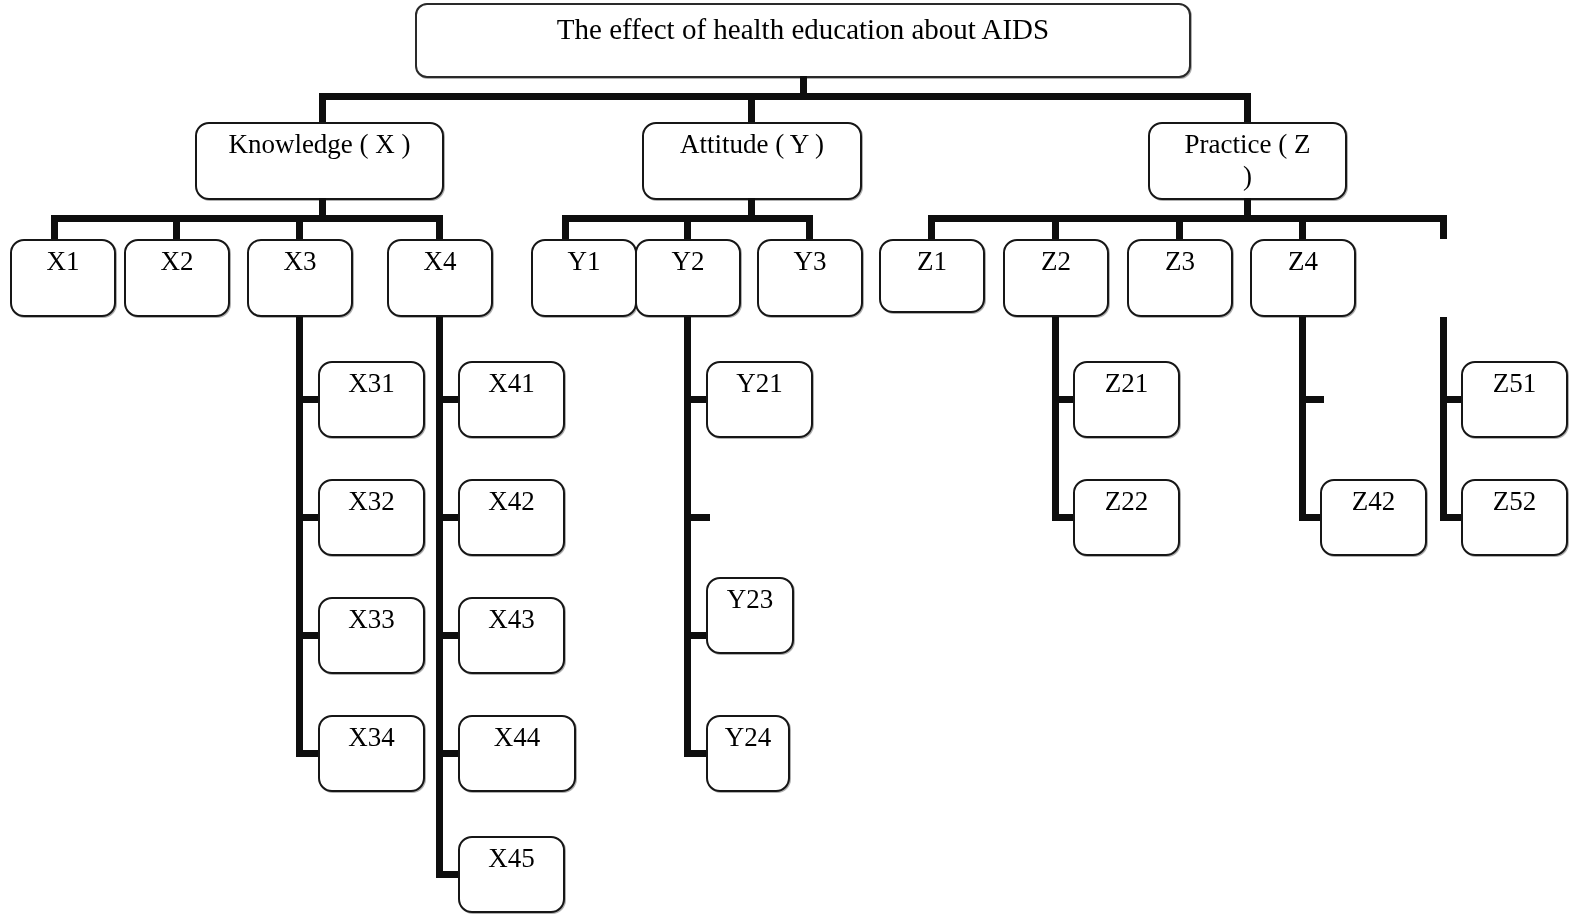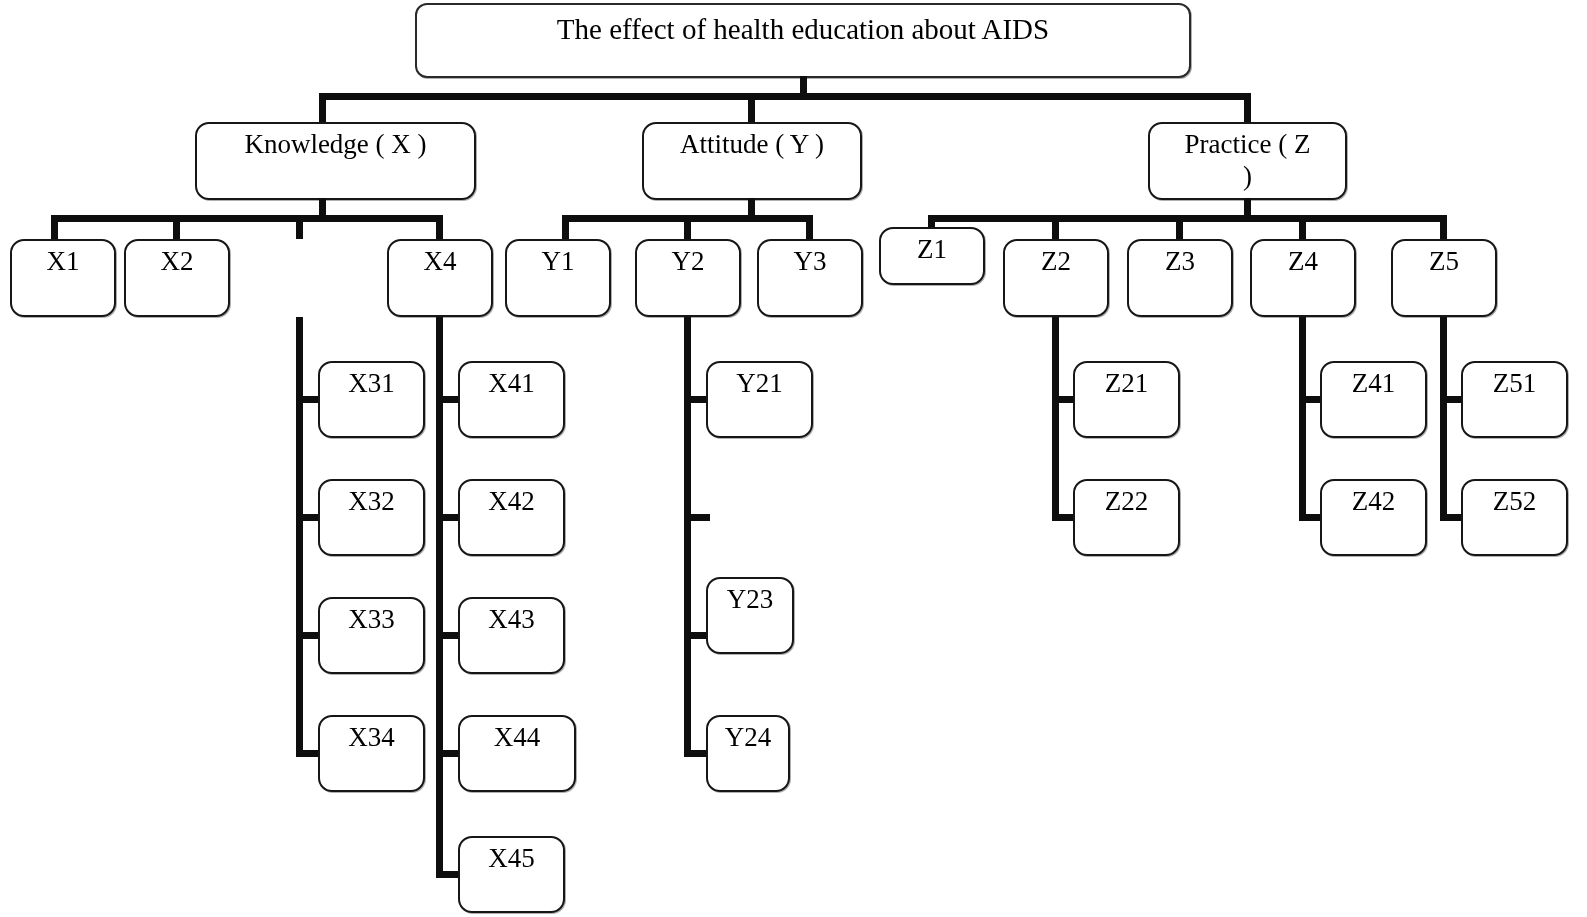--- a/index.html
+++ b/index.html
@@ -18,21 +18,21 @@
 <div class="canvas">
 
   <div class="bx root" style="left:415px;top:3px;width:776px;height:75px">The effect of health education about AIDS</div>
 
   <div class="ln" style="left:800px;top:76px;width:7px;height:24px"></div>
   <div class="ln" style="left:319px;top:93px;width:932px;height:7px"></div>
   <div class="ln" style="left:319px;top:93px;width:7px;height:30px"></div>
   <div class="ln" style="left:748px;top:93px;width:7px;height:30px"></div>
   <div class="ln" style="left:1244px;top:93px;width:7px;height:30px"></div>
 
-  <div class="bx" style="left:195px;top:122px;width:281px;height:78px">Knowledge ( X )</div>
+  <div class="bx" style="left:195px;top:122px;width:249px;height:78px">Knowledge ( X )</div>
   <div class="bx" style="left:1148px;top:122px;width:199px;height:78px">Practice ( Z
 )</div>
   <div class="bx" style="left:642px;top:122px;width:220px;height:78px">Attitude ( Y )</div>
 
   <div class="ln" style="left:319px;top:198px;width:7px;height:19px"></div>
   <div class="ln" style="left:51px;top:215px;width:392px;height:7px"></div>
   <div class="ln" style="left:51px;top:215px;width:7px;height:24px"></div>
   <div class="ln" style="left:173px;top:215px;width:7px;height:24px"></div>
   <div class="ln" style="left:296px;top:215px;width:7px;height:24px"></div>
   <div class="ln" style="left:436px;top:215px;width:7px;height:24px"></div>
@@ -46,29 +46,29 @@
   <div class="ln" style="left:1244px;top:198px;width:7px;height:19px"></div>
   <div class="ln" style="left:928px;top:215px;width:519px;height:7px"></div>
   <div class="ln" style="left:928px;top:215px;width:7px;height:24px"></div>
   <div class="ln" style="left:1052px;top:215px;width:7px;height:24px"></div>
   <div class="ln" style="left:1176px;top:215px;width:7px;height:24px"></div>
   <div class="ln" style="left:1299px;top:215px;width:7px;height:24px"></div>
   <div class="ln" style="left:1440px;top:215px;width:7px;height:24px"></div>
 
   <div class="bx" style="left:10px;top:239px;width:106px;height:78px">X1</div>
   <div class="bx" style="left:124px;top:239px;width:106px;height:78px">X2</div>
+  <div class="bx" style="left:247px;top:239px;width:106px;height:78px">X3</div>
   <div class="bx" style="left:387px;top:239px;width:106px;height:78px">X4</div>
-  <div class="bx" style="left:505px;top:239px;width:106px;height:78px">Y1</div>
+  <div class="bx" style="left:531px;top:239px;width:106px;height:78px">Y1</div>
   <div class="bx" style="left:635px;top:239px;width:106px;height:78px">Y2</div>
   <div class="bx" style="left:757px;top:239px;width:106px;height:78px">Y3</div>
-  <div class="bx" style="left:879px;top:227px;width:106px;height:58px">Z1</div>
+  <div class="bx" style="left:879px;top:239px;width:106px;height:74px">Z1</div>
   <div class="bx" style="left:1003px;top:239px;width:106px;height:78px">Z2</div>
   <div class="bx" style="left:1127px;top:239px;width:106px;height:78px">Z3</div>
   <div class="bx" style="left:1250px;top:239px;width:106px;height:78px">Z4</div>
-  <div class="bx" style="left:1391px;top:239px;width:106px;height:78px">Z5</div>
 
   <div class="ln" style="left:296px;top:317px;width:7px;height:440px"></div>
   <div class="ln" style="left:296px;top:396px;width:26px;height:7px"></div>
   <div class="ln" style="left:296px;top:514px;width:26px;height:7px"></div>
   <div class="ln" style="left:296px;top:632px;width:26px;height:7px"></div>
   <div class="ln" style="left:296px;top:750px;width:26px;height:7px"></div>
 
   <div class="ln" style="left:436px;top:317px;width:7px;height:561px"></div>
   <div class="ln" style="left:436px;top:396px;width:26px;height:7px"></div>
   <div class="ln" style="left:436px;top:514px;width:26px;height:7px"></div>
@@ -105,19 +105,18 @@
   <div class="bx" style="left:458px;top:715px;width:118px;height:77px">X44</div>
   <div class="bx" style="left:458px;top:836px;width:107px;height:77px">X45</div>
 
   <div class="bx" style="left:706px;top:361px;width:107px;height:77px">Y21</div>
   <div class="bx" style="left:706px;top:577px;width:88px;height:77px">Y23</div>
   <div class="bx" style="left:706px;top:715px;width:84px;height:77px">Y24</div>
 
   <div class="bx" style="left:1073px;top:361px;width:107px;height:77px">Z21</div>
   <div class="bx" style="left:1073px;top:479px;width:107px;height:77px">Z22</div>
 
-  <div class="bx" style="left:1320px;top:361px;width:107px;height:77px">Z41</div>
   <div class="bx" style="left:1320px;top:479px;width:107px;height:77px">Z42</div>
 
   <div class="bx" style="left:1461px;top:361px;width:107px;height:77px">Z51</div>
   <div class="bx" style="left:1461px;top:479px;width:107px;height:77px">Z52</div>
 
 </div>
 
 </body></html>

